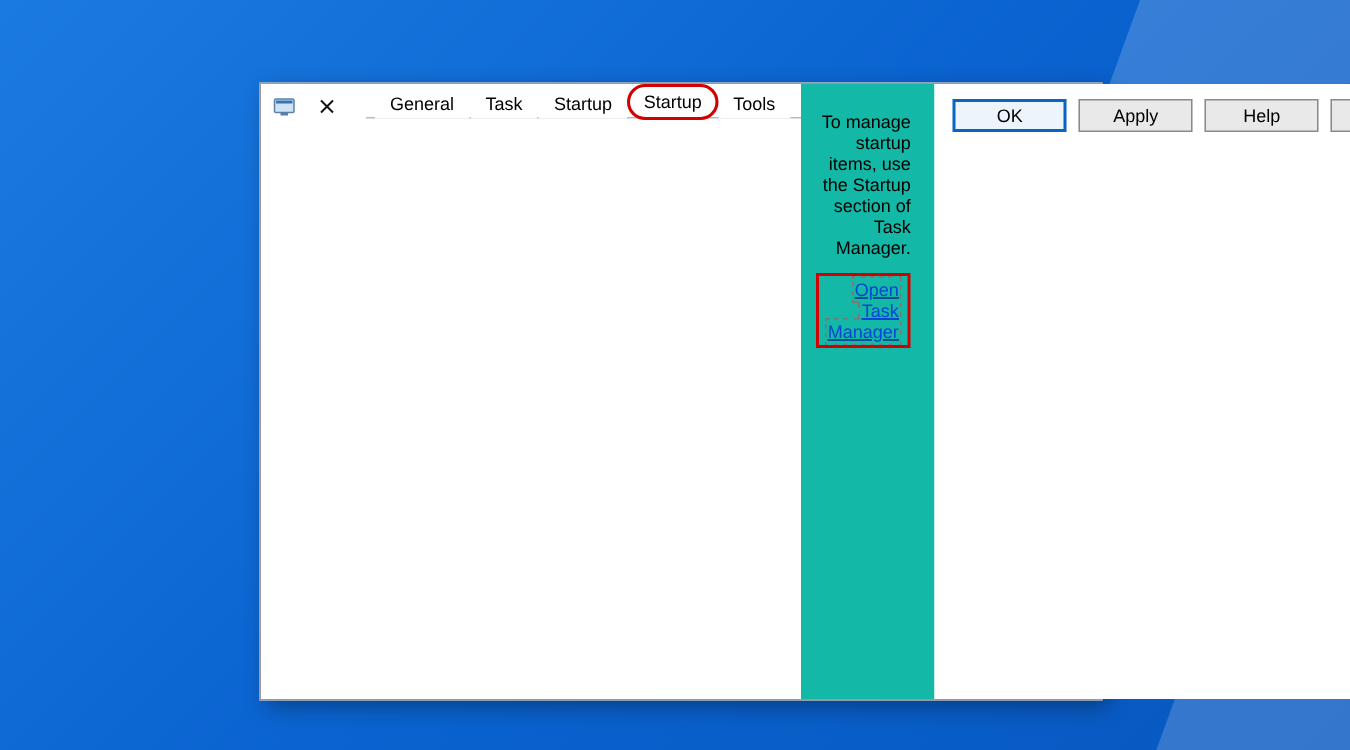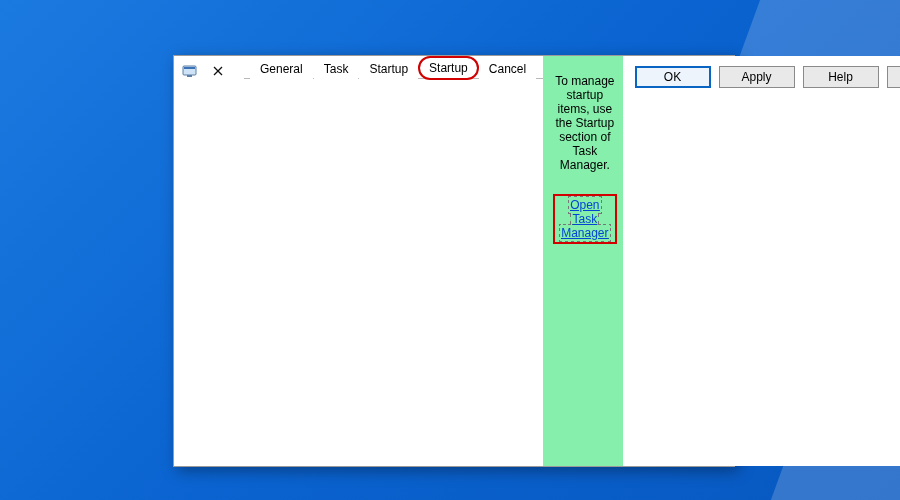--- a/index.html
+++ b/index.html
@@ -99,30 +99,30 @@
     border-bottom: 1px solid #fff;
     border-radius: 11px;
   }
   .tab.highlight {
     outline: 2px solid #d30000;
     outline-offset: -1px;
   }
 
   .tab-content {
     flex: 1 1 auto;
-    background: #86efac;
-    padding: 16px 6px 10px 10px;
-    text-align: center;
+    background: #14b8a6;
+    padding: 16px 16px 10px 10px;
+    text-align: right;
     color: #000;
   }
   .info-text {
     margin-top: 2px;
   }
   .link-wrap {
-    margin-top: 22px;
+    margin-top: 10px;
     display: inline-block;
     border: 2px solid #d30000;
     padding: 2px 6px;
     text-decoration: underline;
   }
   .link {
     color: #0645d4;
     text-decoration: underline;
     cursor: pointer;
     outline: 1px dotted #777;
@@ -175,21 +175,21 @@
           <line x1="9" y1="1" x2="1" y2="9" stroke="currentColor" stroke-width="1.3"></line>
         </svg>
       </button>
     </div>
 
     <div class="tabstrip">
       <div class="tab">General</div>
       <div class="tab">Task</div>
       <div class="tab">Startup</div>
       <div class="tab active highlight">Startup</div>
-      <div class="tab">Cancel</div>
+      <div class="tab">Tools</div>
     </div>
 
     <div class="tab-content">
       <div class="info-text">To manage startup items, use the Startup section of Task Manager.</div>
       <div class="link-wrap">
         <span class="link">Open Task Manager</span>
       </div>
     </div>
 
     <div class="button-row">

